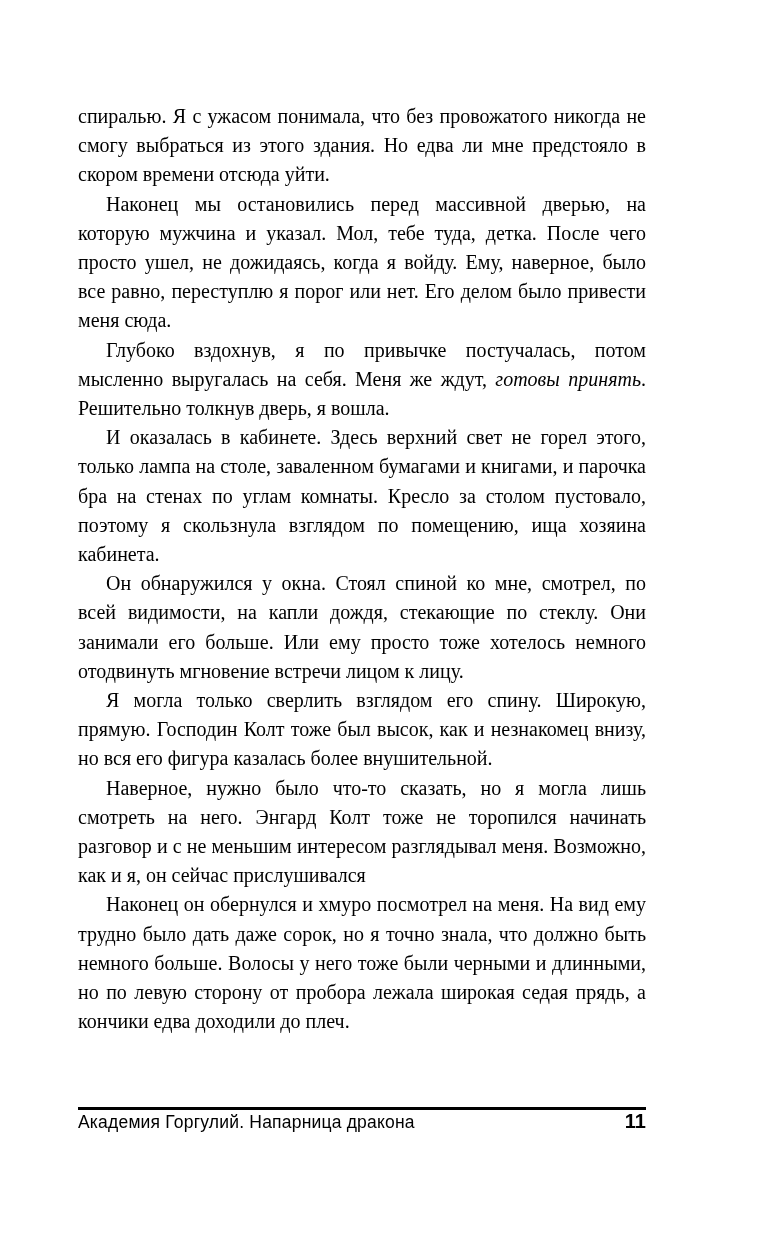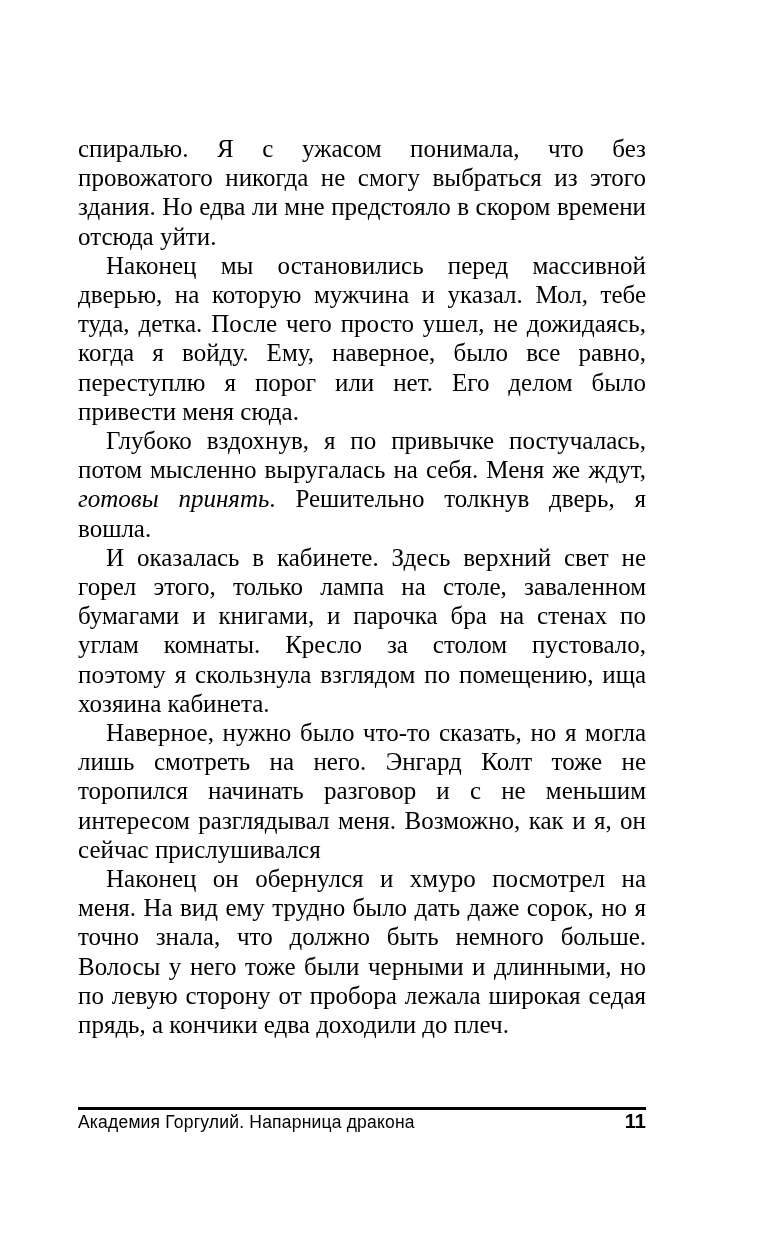--- a/index.html
+++ b/index.html
@@ -13,25 +13,24 @@
     height: 1240px;
     background: #ffffff;
     overflow: hidden;
   }
   .text-block {
     position: absolute;
     left: 78px;
     top: 102px;
     width: 568px;
     font-family: "Liberation Serif", serif;
-    font-size: 25px;
+    font-size: 20px;
     line-height: 29.2px;
     color: #000000;
     text-align: justify;
-    margin-top: 32px;
   }
   .text-block p {
     margin: 0;
     padding: 0;
     text-indent: 28px;
   }
   .text-block p.opening {
     text-indent: 0;
   }
   .italic {
@@ -69,20 +68,22 @@
 </head>
 <body>
 
 <div class="page">
 
   <div class="text-block">
     <p class="opening">спиралью. Я с ужасом понимала, что без провожатого никогда не смогу выбраться из этого здания. Но едва ли мне предстояло в скором времени отсюда уйти.</p>
     <p>Наконец мы остановились перед массивной дверью, на которую мужчина и указал. Мол, тебе туда, детка. После чего просто ушел, не дожидаясь, когда я войду. Ему, наверное, было все равно, переступлю я порог или нет. Его делом было привести меня сюда.</p>
     <p><span>Глубоко вздохнув, я по привычке постучалась, потом мысленно выругалась на себя. Меня же ждут, </span><span class="italic">готовы принять</span><span>. Решительно толкнув дверь, я вошла.</span></p>
     <p>И оказалась в кабинете. Здесь верхний свет не горел этого, только лампа на столе, заваленном бумагами и книгами, и парочка бра на стенах по углам комнаты. Кресло за столом пустовало, поэтому я скользнула взглядом по помещению, ища хозяина кабинета.</p>
+    <p>Он обнаружился у окна. Стоял спиной ко мне, смотрел, по всей видимости, на капли дождя, стекающие по стеклу. Они занимали его больше. Или ему просто тоже хотелось немного отодвинуть мгновение встречи лицом к лицу.</p>
+    <p>Я могла только сверлить взглядом его спину. Широкую, прямую. Господин Колт тоже был высок, как и незнакомец внизу, но вся его фигура казалась более внушительной.</p>
     <p>Наверное, нужно было что-то сказать, но я могла лишь смотреть на него. Энгард Колт тоже не торопился начинать разговор и с не меньшим интересом разглядывал меня. Возможно, как и я, он сейчас прислушивался</p>
     <p>Наконец он обернулся и хмуро посмотрел на меня. На вид ему трудно было дать даже сорок, но я точно знала, что должно быть немного больше. Волосы у него тоже были черными и длинными, но по левую сторону от пробора лежала широкая седая прядь, а кончики едва доходили до плеч.</p>
   </div>
 
   <div class="footer">
     <div class="footer-rule"></div>
     <div class="footer-row">
       <span class="running-title">Академия Горгулий. Напарница дракона</span>
       <span class="page-number">11</span>
     </div>

